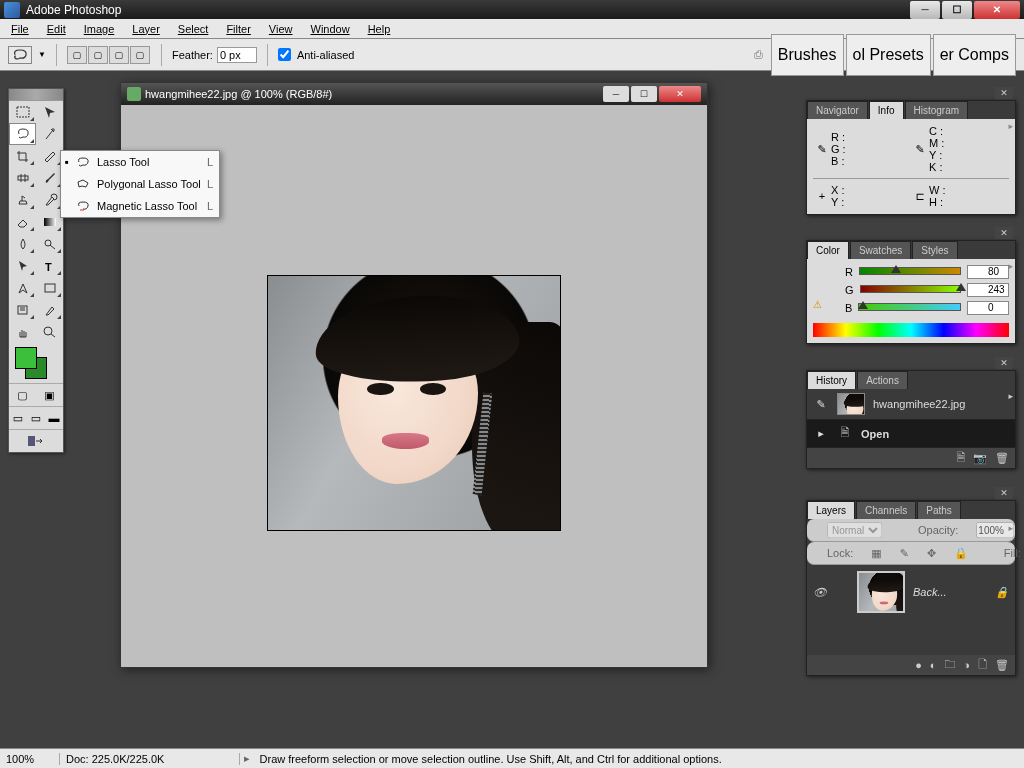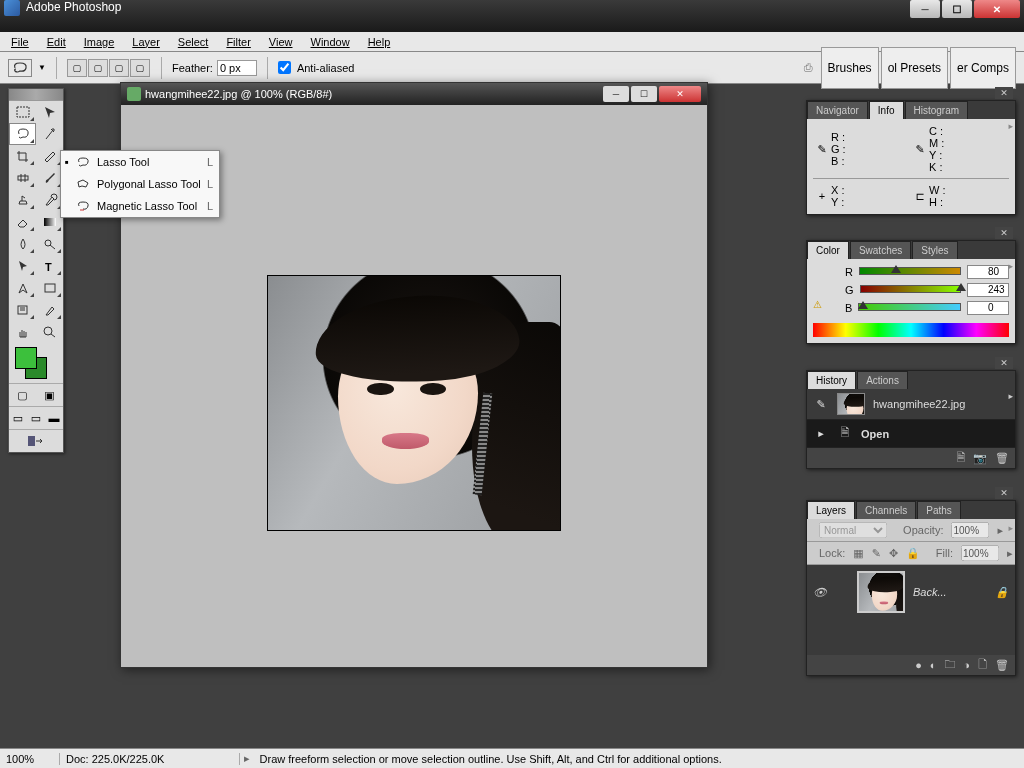--- a/index.html
+++ b/index.html
@@ -1,19 +1,19 @@
 <!DOCTYPE html>
 <html><head>
 <meta charset="utf-8">
 <style>
 * { margin:0; padding:0; box-sizing:border-box; font-family:Tahoma,Arial,sans-serif; font-size:11px; }
 body { background:#404040; width:1024px; height:768px; overflow:hidden; position:relative; }
 
 
-.titlebar { height:32px; background:linear-gradient(to bottom,#3a3a3a,#1a1a1a); display:flex; align-items:flex-start; padding:0 4px; color:#fff; }
+.titlebar { height:19px; background:linear-gradient(to bottom,#3a3a3a,#1a1a1a); display:flex; align-items:center; padding:0 4px; color:#fff; }
 .titlebar .icon { width:16px; height:16px; margin-right:6px; background:linear-gradient(135deg,#4a90d9,#2c5aa0); border-radius:2px; position:relative; }
 .titlebar .title { flex:1; font-size:12px; }
 .winbtns { display:flex; gap:2px; }
 .winbtn { width:30px; height:18px; display:flex; align-items:center; justify-content:center; color:#000; font-size:10px; font-weight:bold; border-radius:2px; cursor:pointer; }
 .winbtn.min { background:linear-gradient(to bottom,#e8e8e8,#b8b8b8); }
 .winbtn.max { background:linear-gradient(to bottom,#e8e8e8,#b8b8b8); }
 .winbtn.close { background:linear-gradient(to bottom,#e88,#c33); color:#fff; width:46px; }
 
 
 .menubar { height:20px; background:#e8e8e8; display:flex; align-items:center; padding:0 2px; border-bottom:1px solid #888;text-decoration:underline; }
@@ -24,21 +24,21 @@
 .optionsbar .lasso-ico { width:24px; height:18px; border:1px solid #888; display:flex; align-items:center; justify-content:center; }
 .sep { width:1px; height:22px; background:#aaa; margin:0 4px; }
 .sel-mode { display:flex; }
 .sel-mode div { width:20px; height:18px; border:1px solid #999; background:#ddd; display:flex; align-items:center; justify-content:center; font-size:9px; cursor:pointer; margin-right:1px; }
 .feather-box { display:flex; align-items:center; gap:4px; }
 .feather-box input { width:40px; height:16px; border:1px solid #999; padding:0 2px; }
 .aa { display:flex; align-items:center; gap:6px; }
 .aa input { margin:0; }
 .optionsbar .spacer { flex:1; }
 .opt-right { display:flex; gap:2px; align-items:center; }
-.opt-tab { border:1px solid #999; background:#eee; padding:20px 6px; height:20px; display:flex; align-items:center; cursor:pointer; font-size:12px; }
+.opt-tab { border:1px solid #999; background:#eee; padding:20px 6px; height:20px; display:flex; align-items:center; cursor:pointer; font-size:16px; }
 
 
 .toolpal { position:absolute; top:88px; left:8px; width:56px; background:#dcdcdc; border:1px solid #555; box-shadow:1px 1px 3px rgba(0,0,0,.5); }
 .toolpal .pal-top { height:12px; background:linear-gradient(to right,#888,#aaa,#888); border-bottom:1px solid #999; position:relative; }
 .feather-logo { position:absolute; right:2px; top:-2px; width:30px; height:14px; overflow:hidden; }
 .toolgrid { display:flex; flex-wrap:wrap; }
 .toolcell { width:27px; height:22px; display:flex; align-items:center; justify-content:center; cursor:pointer; position:relative; border:1px solid transparent; }
 .toolcell.sel { background:#fff; border:1px solid #888; }
 .tri { position:absolute; right:1px; bottom:1px; width:0; height:0; border-right:4px solid #444; border-top:4px solid transparent; }
 .swatches { padding:6px 4px; position:relative; height:40px; }
@@ -105,21 +105,21 @@
 .p-hist { top:370px; width:210px; }
 .hist-body { background:#3a3a3a; color:#ddd; padding:0; }
 .hist-row { display:flex; align-items:center; padding:4px 6px; gap:8px; border-bottom:1px solid #222; }
 .hist-row.sel { background:#1a1a1a; }
 .hist-thumb { width:28px; height:22px; border:1px solid #888; background:#bbb; overflow:hidden; position:relative; }
 .hist-row .hico { width:16px; text-align:center; }
 .pfoot { height:20px; background:#444; display:flex; justify-content:flex-end; align-items:center; gap:8px; padding:0 6px; color:#ccc; font-size:10px; }
 
 
 .p-layers { top:500px; width:210px; }
-.lay-opts { display:flex; align-items:center; gap:8px; padding:3px 12px; background:#ccc; border-bottom:1px solid #999; font-size:10px; color:#666; }
+.lay-opts { display:flex; align-items:center; gap:18px; padding:3px 20px; background:#ccc; border-bottom:1px solid #999; font-size:10px; color:#666;border-radius:7px; }
 .lay-opts select, .lay-opts input { height:16px; font-size:10px; }
 .lay-opts .sp { flex:1; }
 .lay-body { background:#3a3a3a; min-height:90px; }
 .lay-row { display:flex; align-items:center; padding:6px; gap:8px; color:#ddd; font-style:italic; }
 .lay-row .eye { width:16px; position:static; height:auto; background:none; color:#ccc; border-radius:0; }
 .lay-thumb { width:48px; height:42px; border:2px solid #ccc; background:#aaa; overflow:hidden; position:relative; }
 
 
 .status { position:absolute; bottom:0; left:0; right:0; height:20px; background:#e8e8e8; border-top:1px solid #888; display:flex; align-items:center; font-size:10px; }
 .status .zoom { width:60px; padding:0 6px; border-right:1px solid #aaa; }

